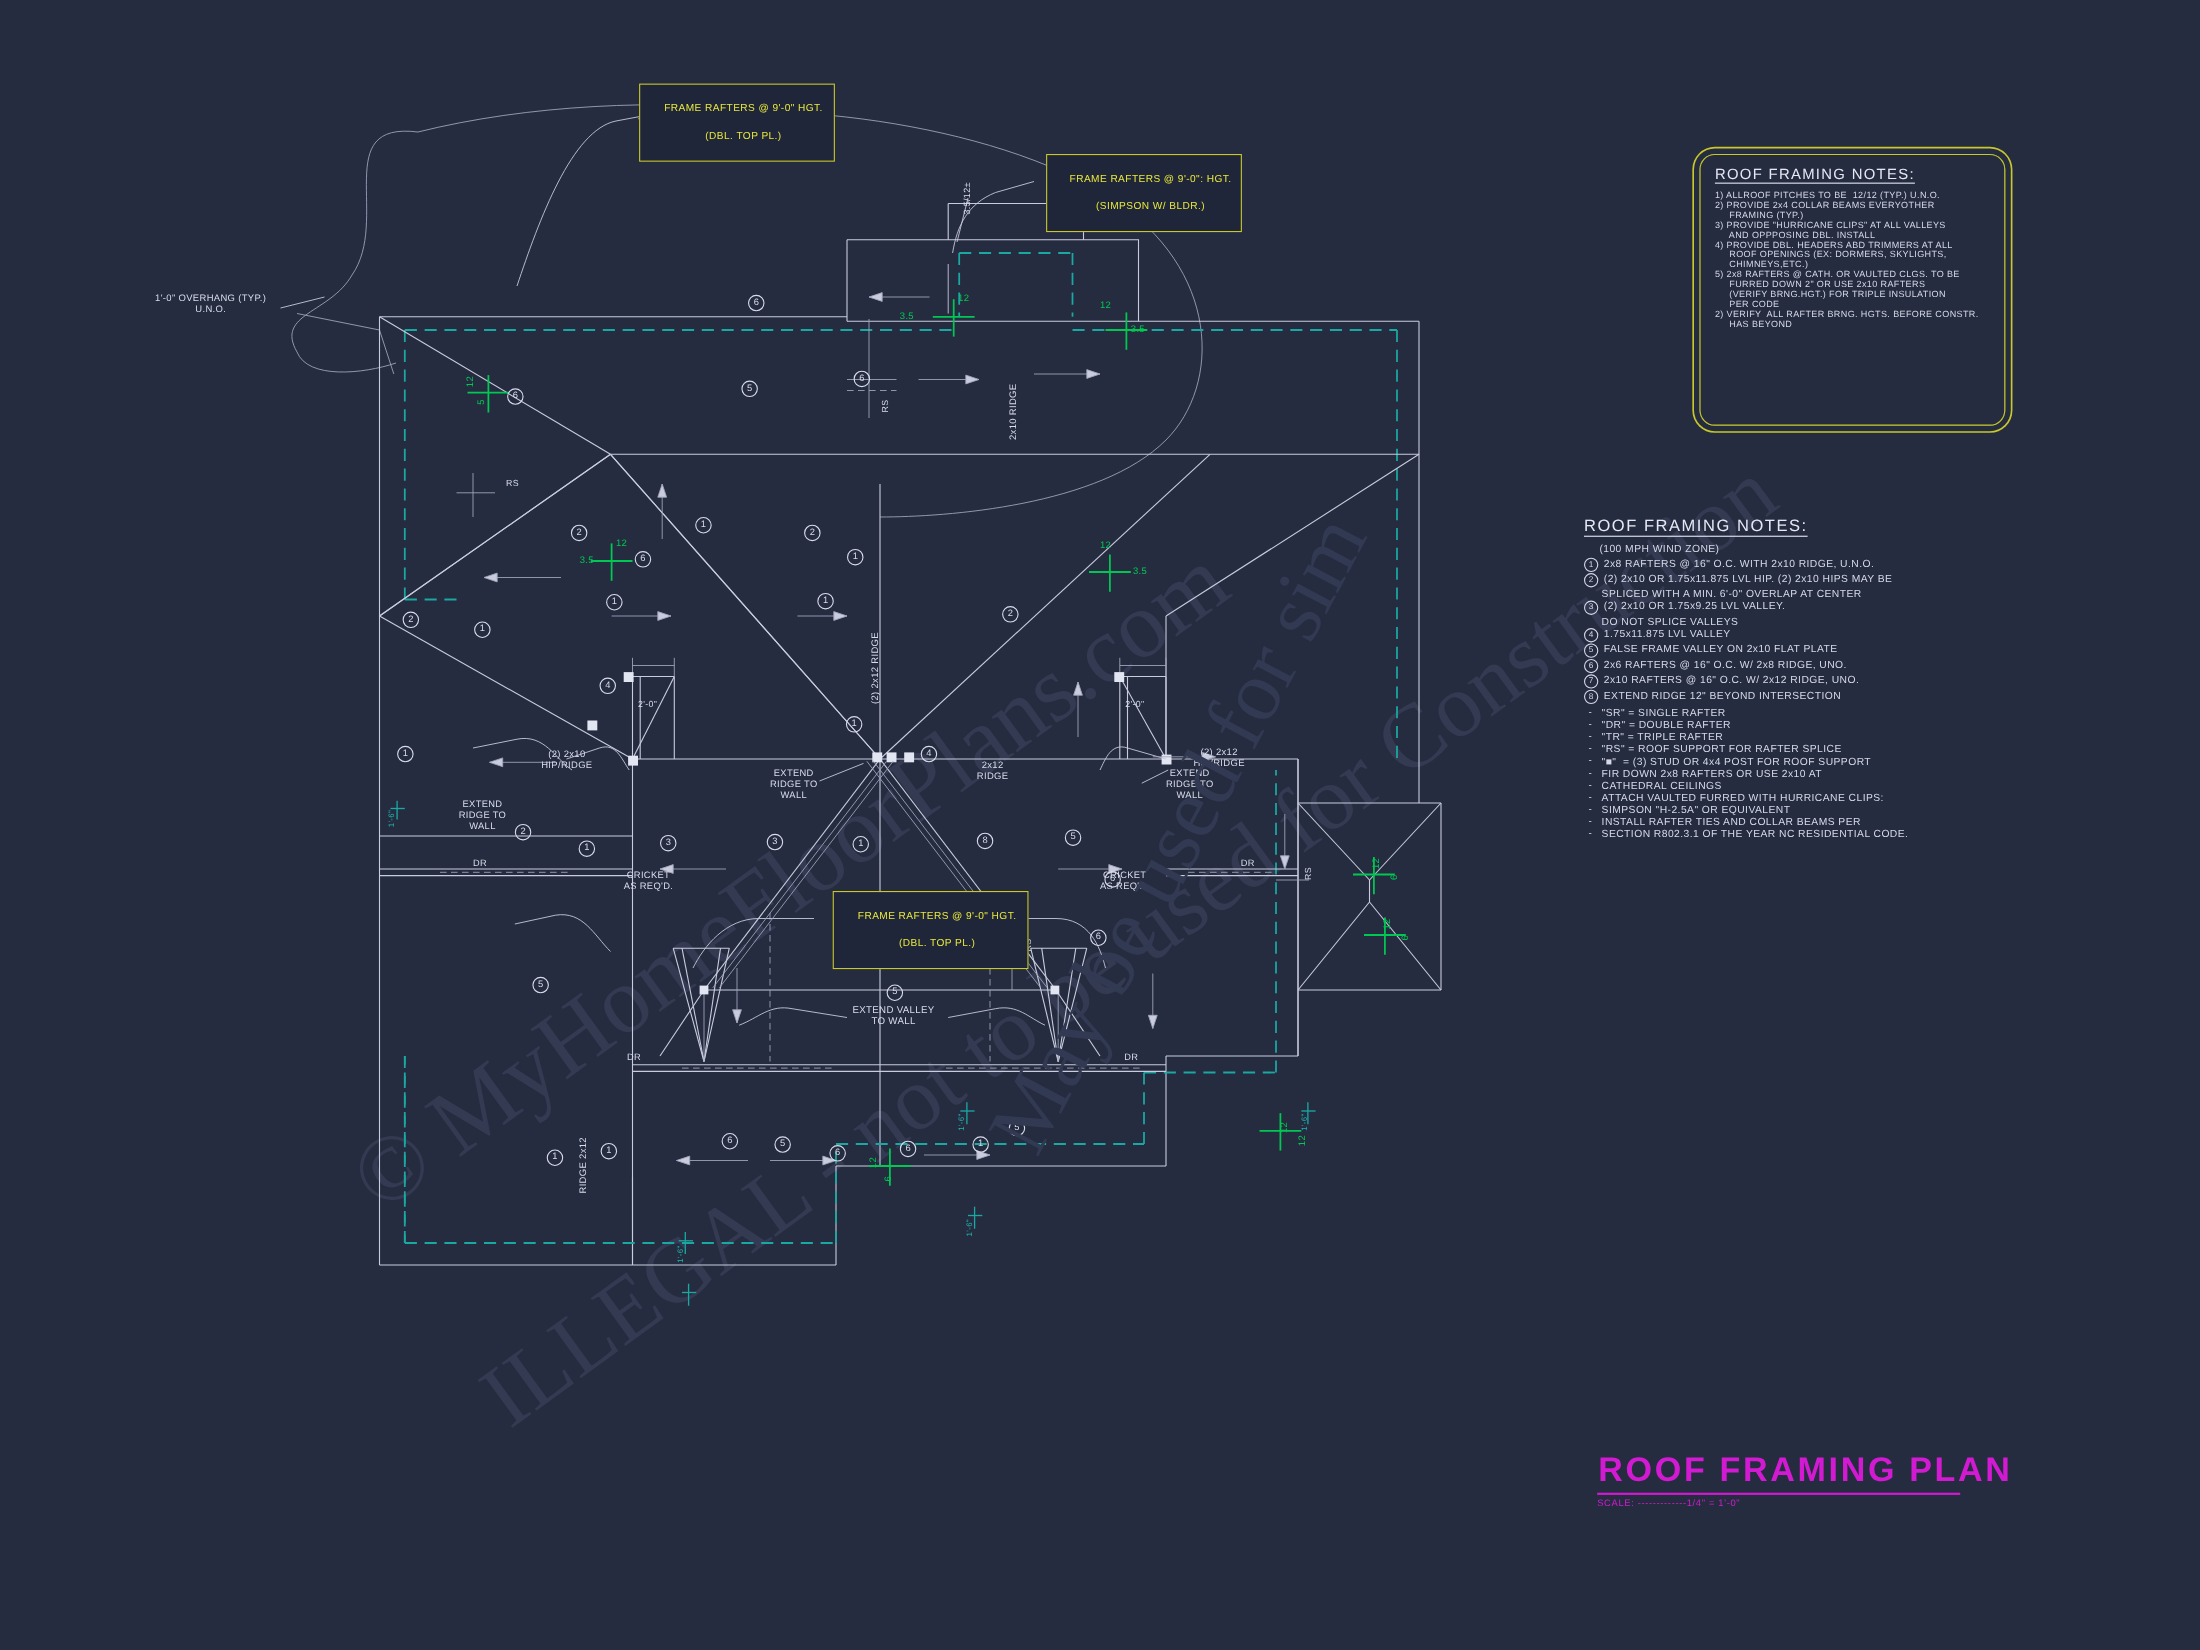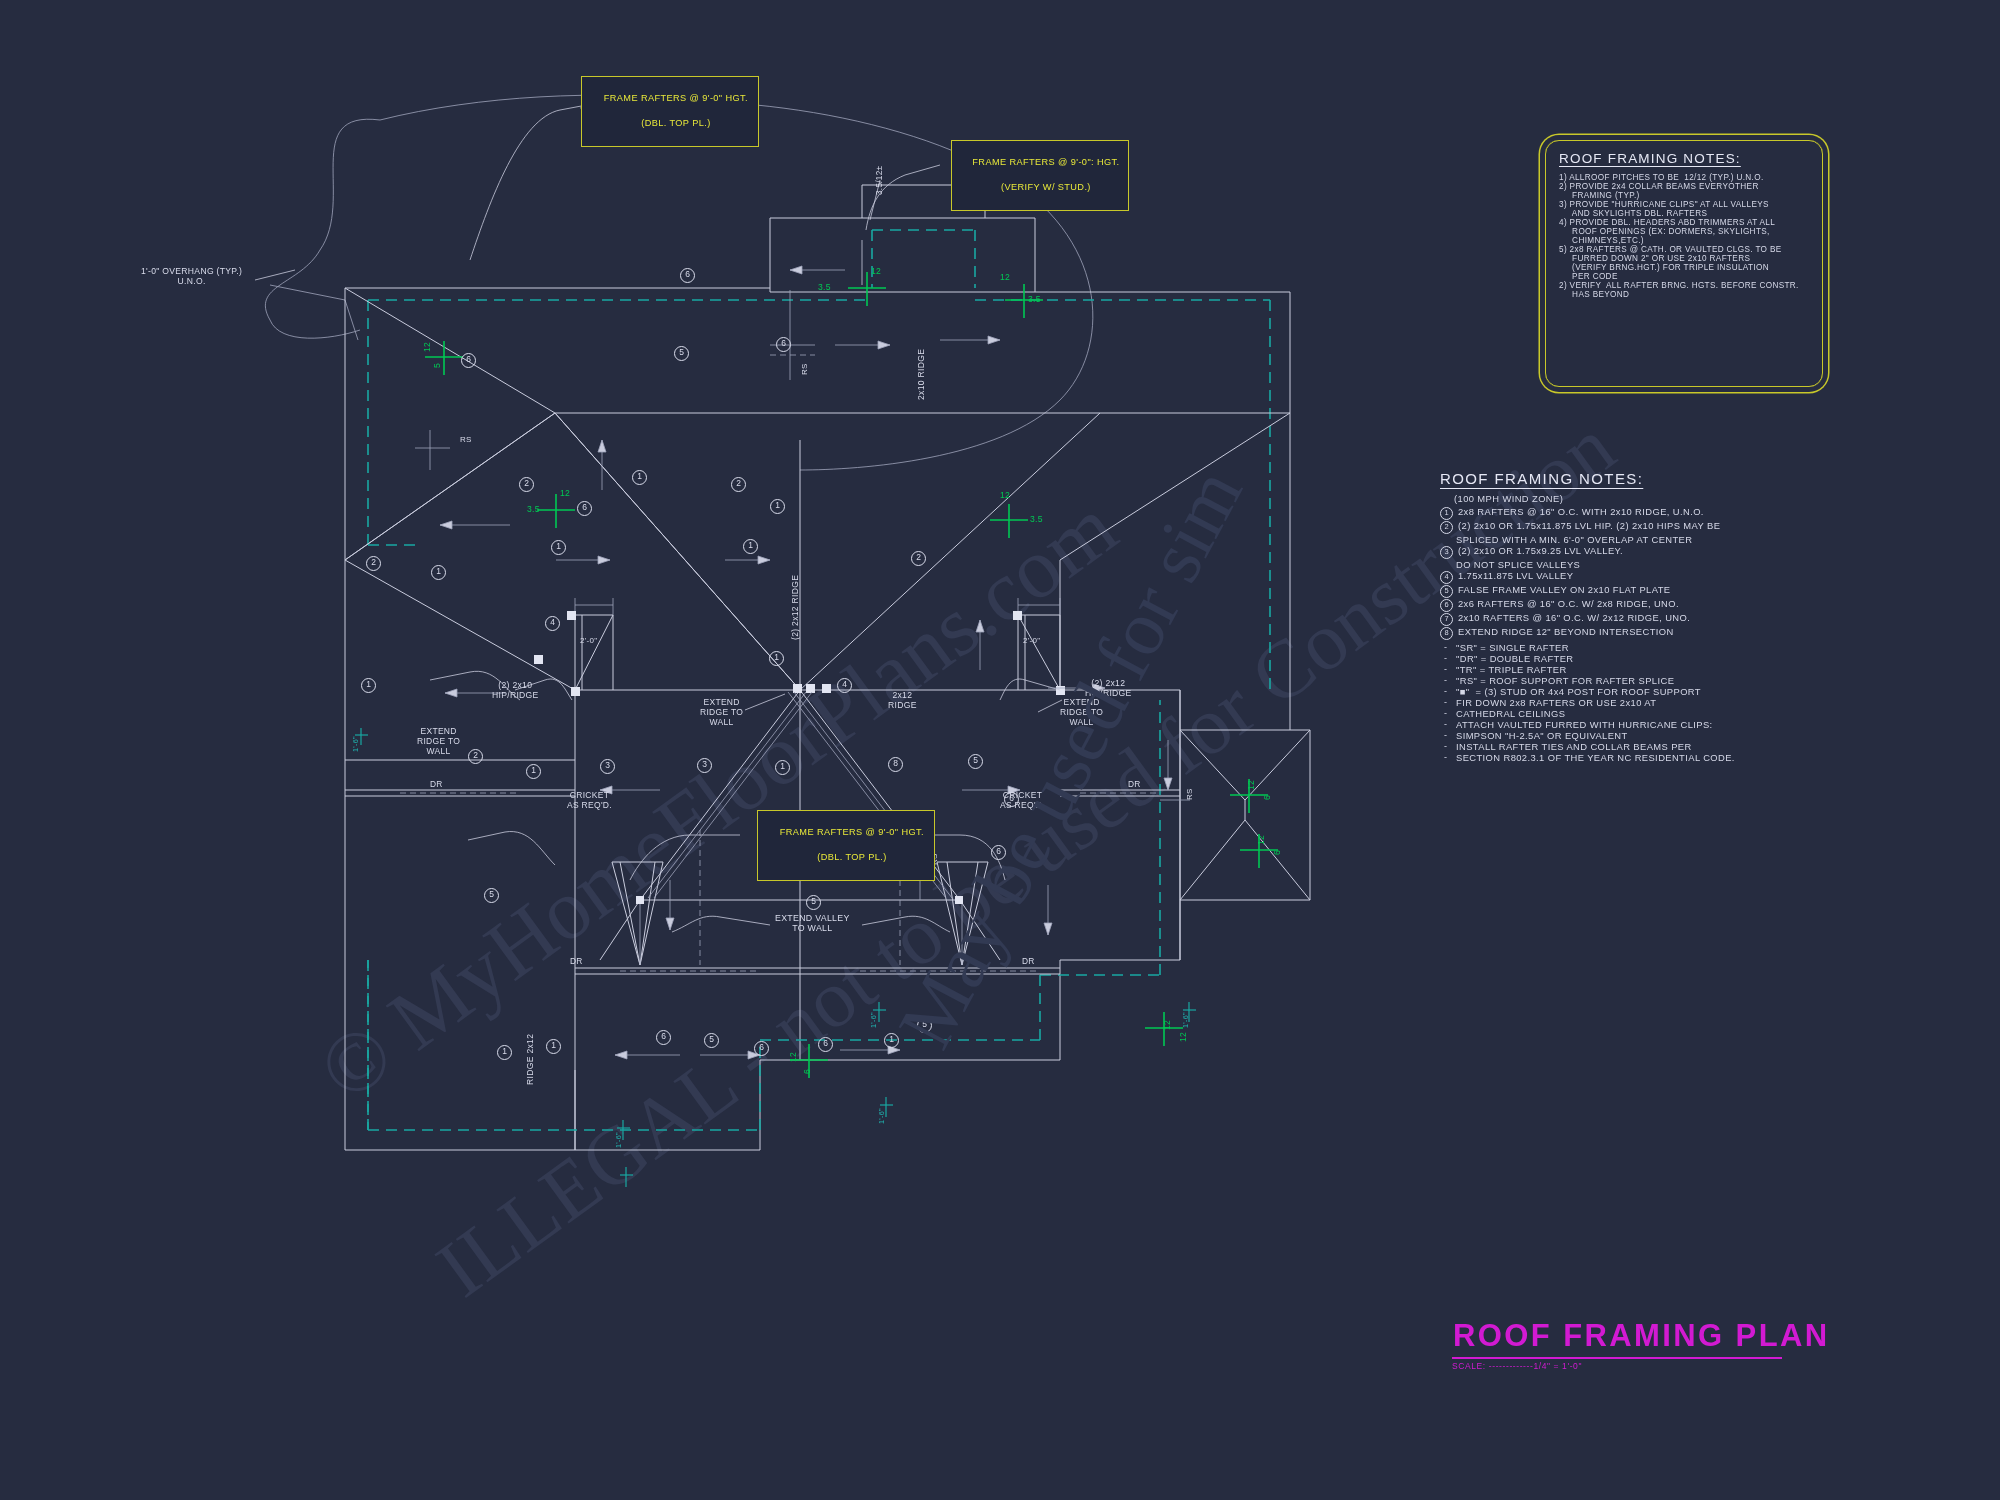--- a/index.html
+++ b/index.html
@@ -475,36 +475,36 @@
       <div class="kn" style="left: 884px; top: 1033px;">1</div>
     </div>
 
   <div class="callout" style="left:581px;top:76px;width:160px;">
     <span>FRAME RAFTERS @ 9'-0" HGT.</span><br>
     <span>(DBL. TOP PL.)</span>
   </div>
 
   <div class="callout" style="left:951px;top:140px;width:160px;">
     <span>FRAME RAFTERS @ 9'-0": HGT.</span><br>
-    <span>(VERIFY W/ STUD.)</span>
+    <span>(SIMPSON W/ BLDR.)</span>
   </div>
 
   <div class="callout" style="left:757px;top:810px;width:160px;">
     <span>FRAME RAFTERS @ 9'-0" HGT.</span><br>
     <span>(DBL. TOP PL.)</span>
   </div>
 
   <div class="notes-box" style="left:1545px;top:140px;width:250px;height:225px;padding:10px 13px;">
     <div class="notes-title">ROOF FRAMING NOTES:</div>
     <div style="margin-top:7px;" id="notes-box-lines">
         <div class="note-line">1) ALLROOF PITCHES TO BE  12/12 (TYP.) U.N.O.</div>
         <div class="note-line">2) PROVIDE 2x4 COLLAR BEAMS EVERYOTHER</div>
         <div class="note-line">     FRAMING (TYP.)</div>
         <div class="note-line">3) PROVIDE "HURRICANE CLIPS" AT ALL VALLEYS</div>
-        <div class="note-line">     AND SKYLIGHTS DBL. RAFTERS</div>
+        <div class="note-line">     AND OPPPOSING DBL. INSTALL</div>
         <div class="note-line">4) PROVIDE DBL. HEADERS ABD TRIMMERS AT ALL</div>
         <div class="note-line">     ROOF OPENINGS (EX: DORMERS, SKYLIGHTS,</div>
         <div class="note-line">     CHIMNEYS,ETC.)</div>
         <div class="note-line">5) 2x8 RAFTERS @ CATH. OR VAULTED CLGS. TO BE</div>
         <div class="note-line">     FURRED DOWN 2" OR USE 2x10 RAFTERS</div>
         <div class="note-line">     (VERIFY BRNG.HGT.) FOR TRIPLE INSULATION</div>
         <div class="note-line">     PER CODE</div>
         <div class="note-line">2) VERIFY  ALL RAFTER BRNG. HGTS. BEFORE CONSTR.</div>
         <div class="note-line">     HAS BEYOND</div>
       </div>

